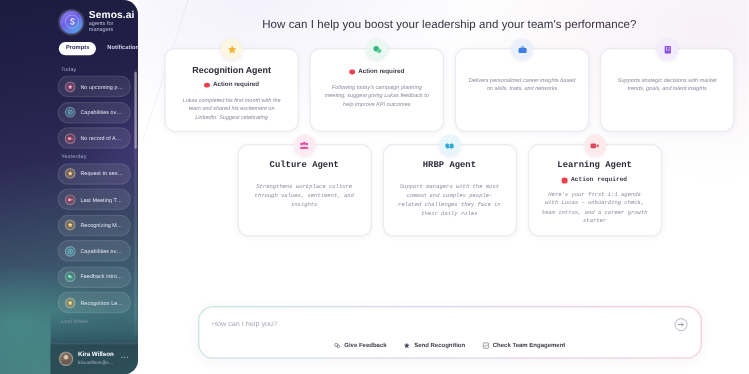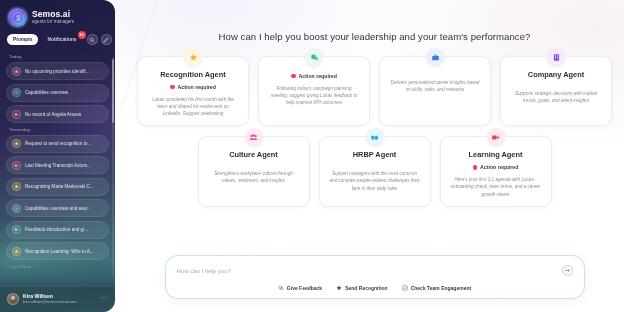--- a/index.html
+++ b/index.html
@@ -27,21 +27,21 @@
     color: #e8e9f5;
   }
   .sidebar::after {
     content: "";
     position: absolute; inset: 0;
     background:
       radial-gradient(120px 70px at 12% 86%, rgba(90,200,170,.30), transparent 70%),
       radial-gradient(90px 90px at 96% 40%, rgba(120,90,200,.22), transparent 70%);
     pointer-events: none;
   }
-  .sb-inner { position: relative; z-index: 2; height: 100%; display: flex; flex-direction: column; }
+  .sb-inner { position: relative; z-index: 2; height: 100%; display: flex; flex-direction: column; padding-left: 42px; }
 
   .brand { display: flex; align-items: center; gap: 5px; padding: 8px 8px 4px 8px; }
   .logo {
     width: 19px; height: 19px; flex: 0 0 19px; border-radius: 50%;
     background: linear-gradient(145deg, #8f7bf0 0%, #6d63e6 45%, #4fb6e8 100%);
     display: flex; align-items: center; justify-content: center;
     box-shadow: 0 0 0 1.5px rgba(255,255,255,.18);
   }
   .logo svg { display: block; }
   .brand-txt { line-height: 1.05; }
@@ -128,27 +128,27 @@
   }
   .main::before {
     content: "";
     position: absolute; left: 22px; top: 0; width: 160px; height: 120px;
     border-left: .5px solid rgba(160,150,200,.10);
     transform: skewX(-18deg);
     pointer-events: none;
   }
 
   .headline {
-    margin-top: 31px;
+    margin-top: 15px;
     font-size: 9.6px; color: #33323f; font-weight: 400; letter-spacing: .05px;
   }
 
   .cards-wrap { width: 100%; padding: 0 22px; margin-top: 14px; }
   .row { display: flex; justify-content: center; gap: 9px; }
-  .row2 { margin-top: 10px; }
+  .row2 { margin-top: 10px; font-family: Liberation Mono, monospace; }
 
   .card {
     position: relative;
     width: 112px; background: #fff;
     border: .6px solid #eceaf2; border-radius: 9px;
     padding: 11px 8px 8px 8px;
     text-align: center;
     box-shadow: 0 1px 4px rgba(60,50,100,.05);
   }
   .card-ico {
@@ -399,21 +399,20 @@
         <div class="card">
           <div class="card-ico" style="background:#f2ecfd">
             <svg width="9" height="9" viewBox="0 0 16 16">
               <rect x="3.4" y="2.4" width="9.2" height="11.2" rx="1.2" fill="#8a4fe0"></rect>
               <rect x="5.3" y="4.4" width="1.7" height="1.7" fill="#fff"></rect>
               <rect x="9" y="4.4" width="1.7" height="1.7" fill="#fff"></rect>
               <rect x="5.3" y="7.6" width="1.7" height="1.7" fill="#fff"></rect>
               <rect x="9" y="7.6" width="1.7" height="1.7" fill="#fff"></rect>
             </svg>
           </div>
-          <div class="card-title">Company Agent</div>
           <div class="card-desc" style="margin-top:11px">Supports strategic decisions with market trends, goals, and talent insights</div>
         </div>
 
       </div>
 
       <div class="row row2">
 
         <div class="card">
           <div class="card-ico" style="background:#fdeaf3">
             <svg width="9" height="9" viewBox="0 0 16 16">

